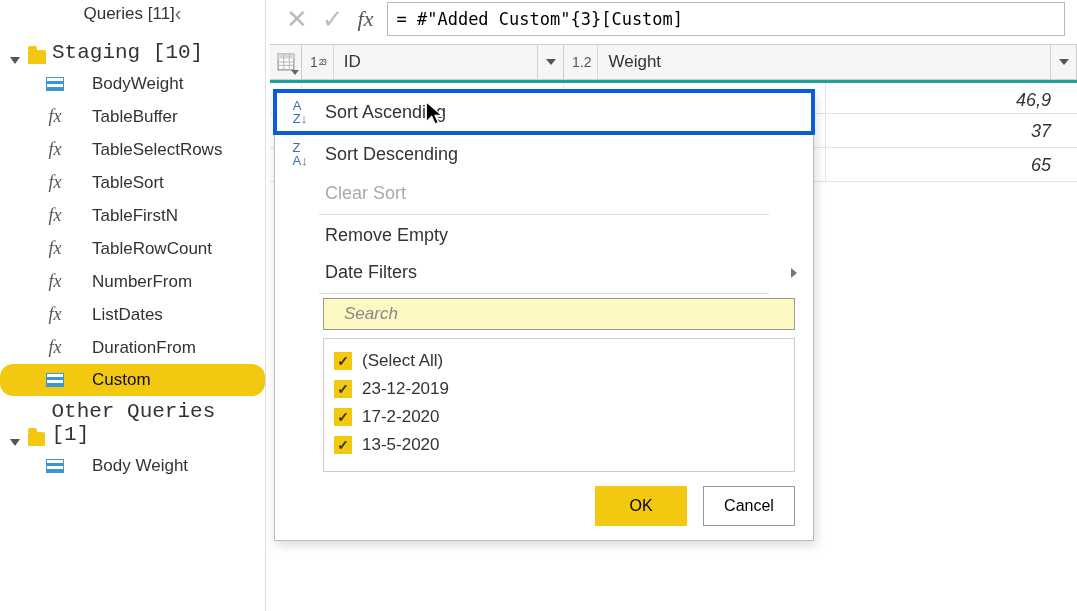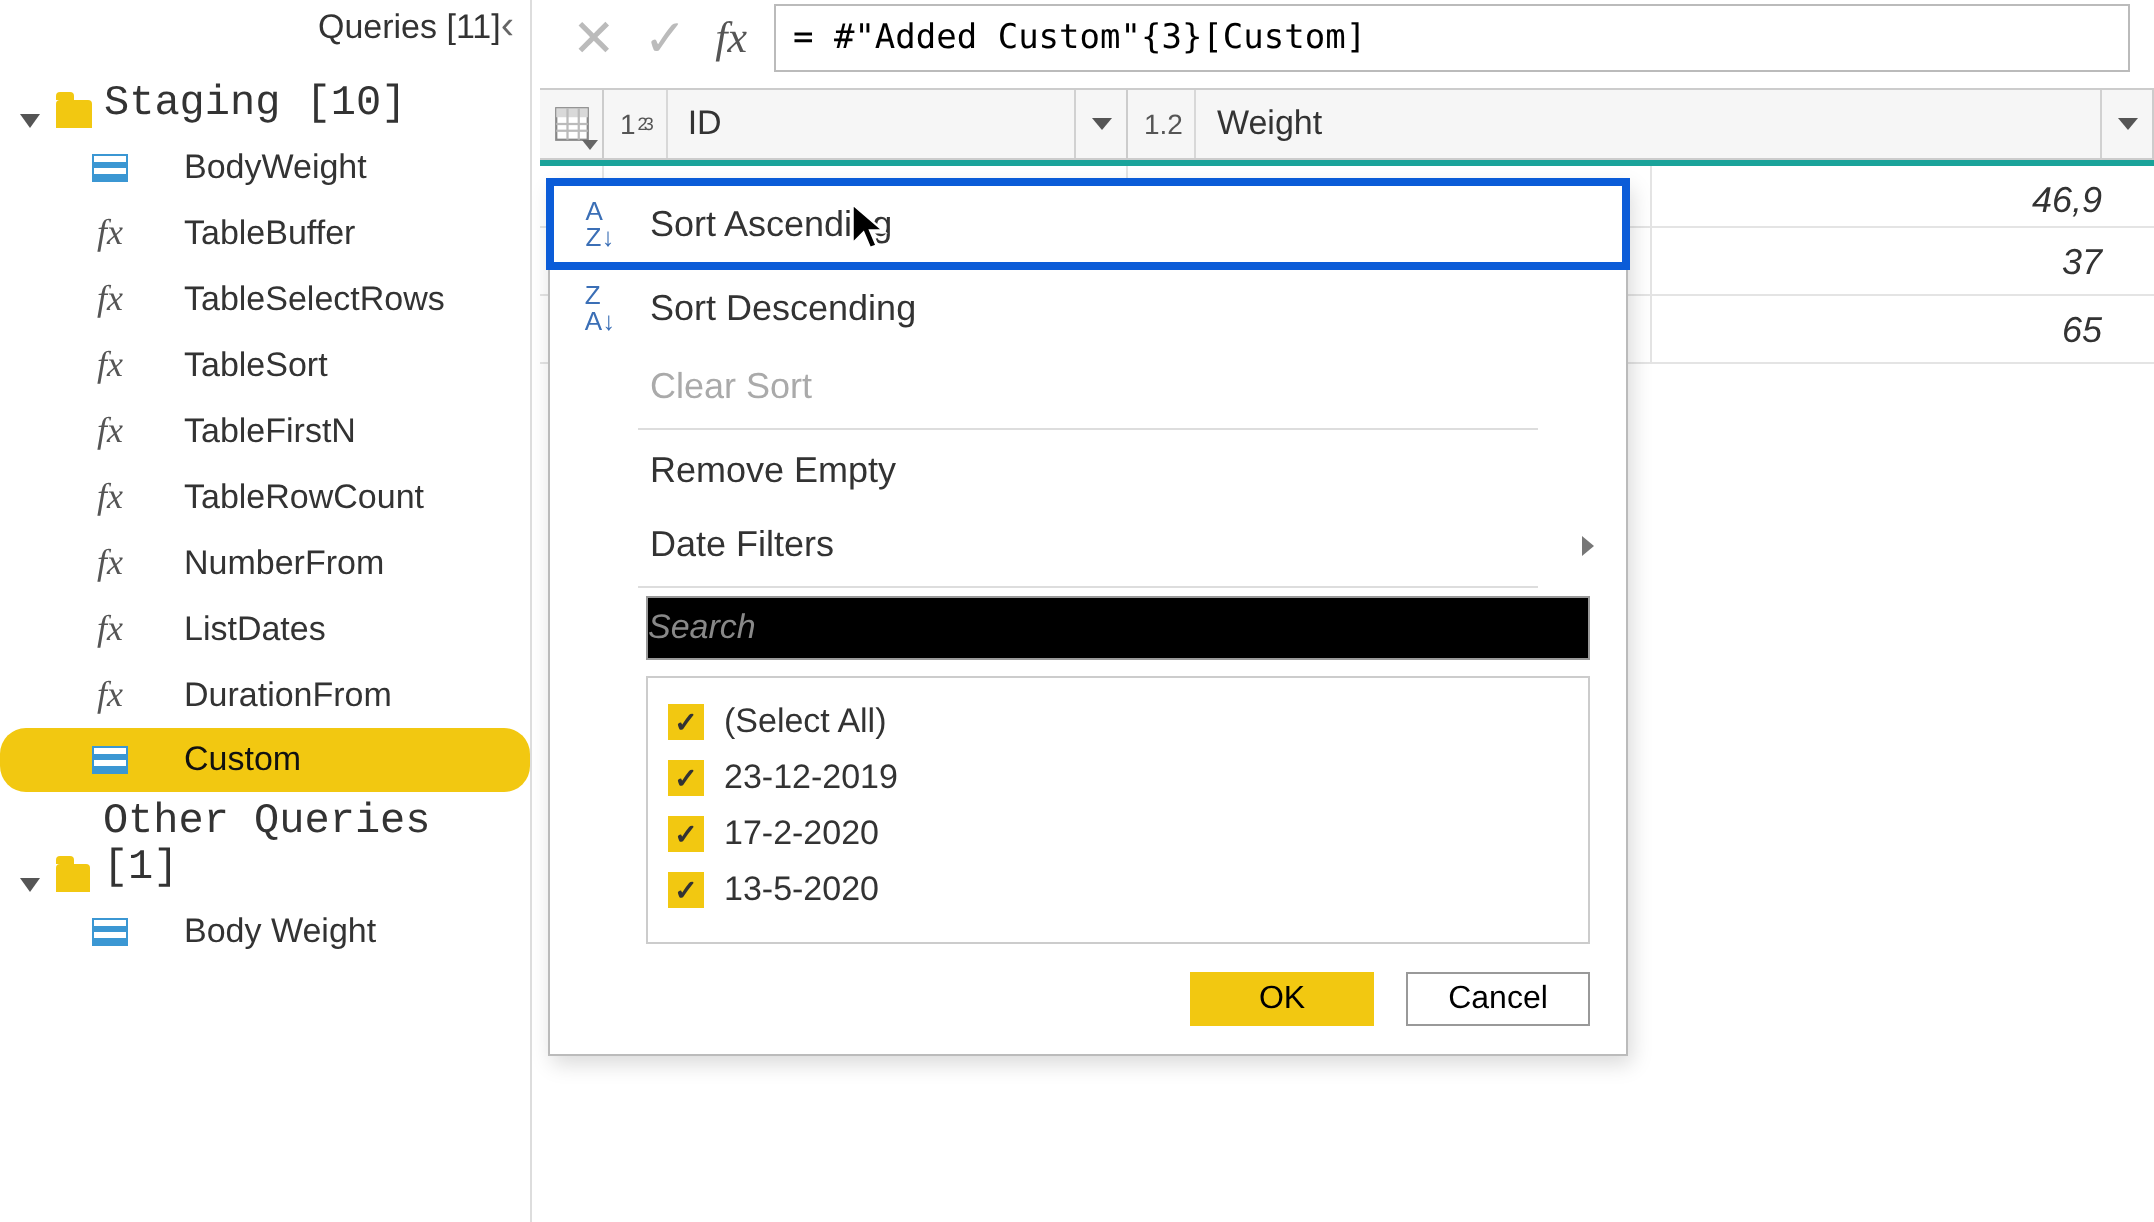--- a/index.html
+++ b/index.html
@@ -17,21 +17,21 @@
   .sidebar {
     position: absolute;
     left: 0; top: 0;
     width: 266px;
     height: 611px;
     background: #fff;
     border-right: 1px solid #ddd;
   }
   .sidebar-header {
     display: flex;
-    justify-content: flex-end;
+    justify-content: center;
     align-items: center;
     padding: 2px 8px 6px 8px;
     font-size: 17px;
   }
   .chevron-left {
     font-size: 20px;
     color: #666;
     cursor: pointer;
   }
   .tree {
@@ -221,25 +221,25 @@
     border-top: 1px solid #ddd;
     margin: 2px 44px 2px 44px;
   }
   .submenu-arrow {
     margin-left:auto; margin-right:10px;
     width:0;height:0;border-top:5px solid transparent;border-bottom:5px solid transparent;border-left:6px solid #777;
   }
   .search-box {
     margin: 4px 18px 8px 48px;
     border: 1px solid #999;
-    padding: 5px 0;
+    padding: 5px 20px;
     font-size: 17px;
     color: #888;
     font-style: italic;
-    background:#000000;
+    background:#fef9c3;
   }
   .check-list {
     margin: 0 18px 0 48px;
     border: 1px solid #ccc;
     padding: 8px 10px 12px 10px;
   }
   .check-item {
     display:flex; align-items:center; gap:10px;
     padding: 4px 0;
     font-size: 17px;
@@ -248,21 +248,21 @@
     width: 18px; height:18px;
     background:#f2c811;
     display:flex;align-items:center;justify-content:center;
     color:#333; font-size:14px; font-weight:bold;
   }
   .btn-row {
     display:flex; gap:16px; justify-content:flex-end;
     padding: 14px 18px 0 0;
   }
   .btn {
-    min-width: 92px; height:27px;
+    min-width: 92px; height:40px;
     border:1px solid #999;
     background:#fff;
     font-size:16px;
     cursor:pointer;
   }
   .btn.primary { background:#f2c811; border-color:#f2c811; }
 
   .cursor-arrow {
     position:absolute;
     left: 424px; top: 100px;

